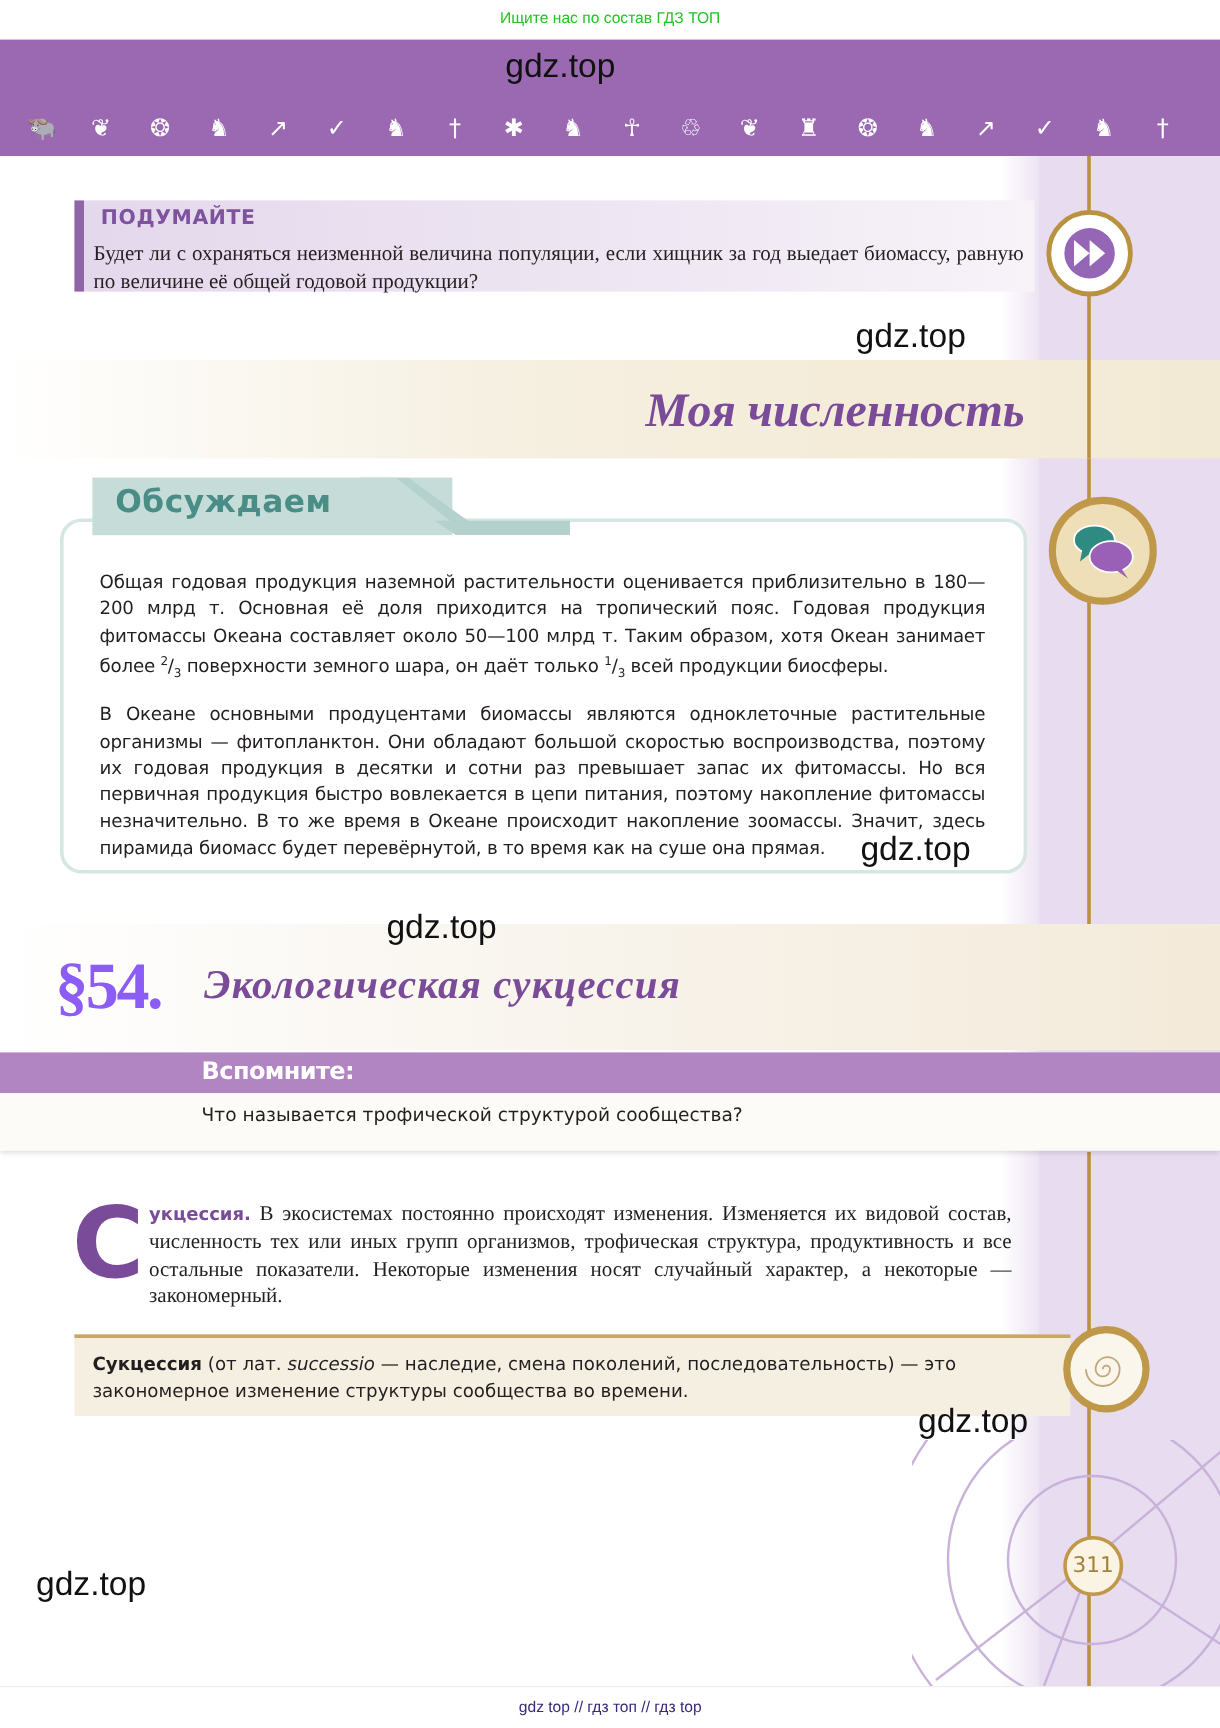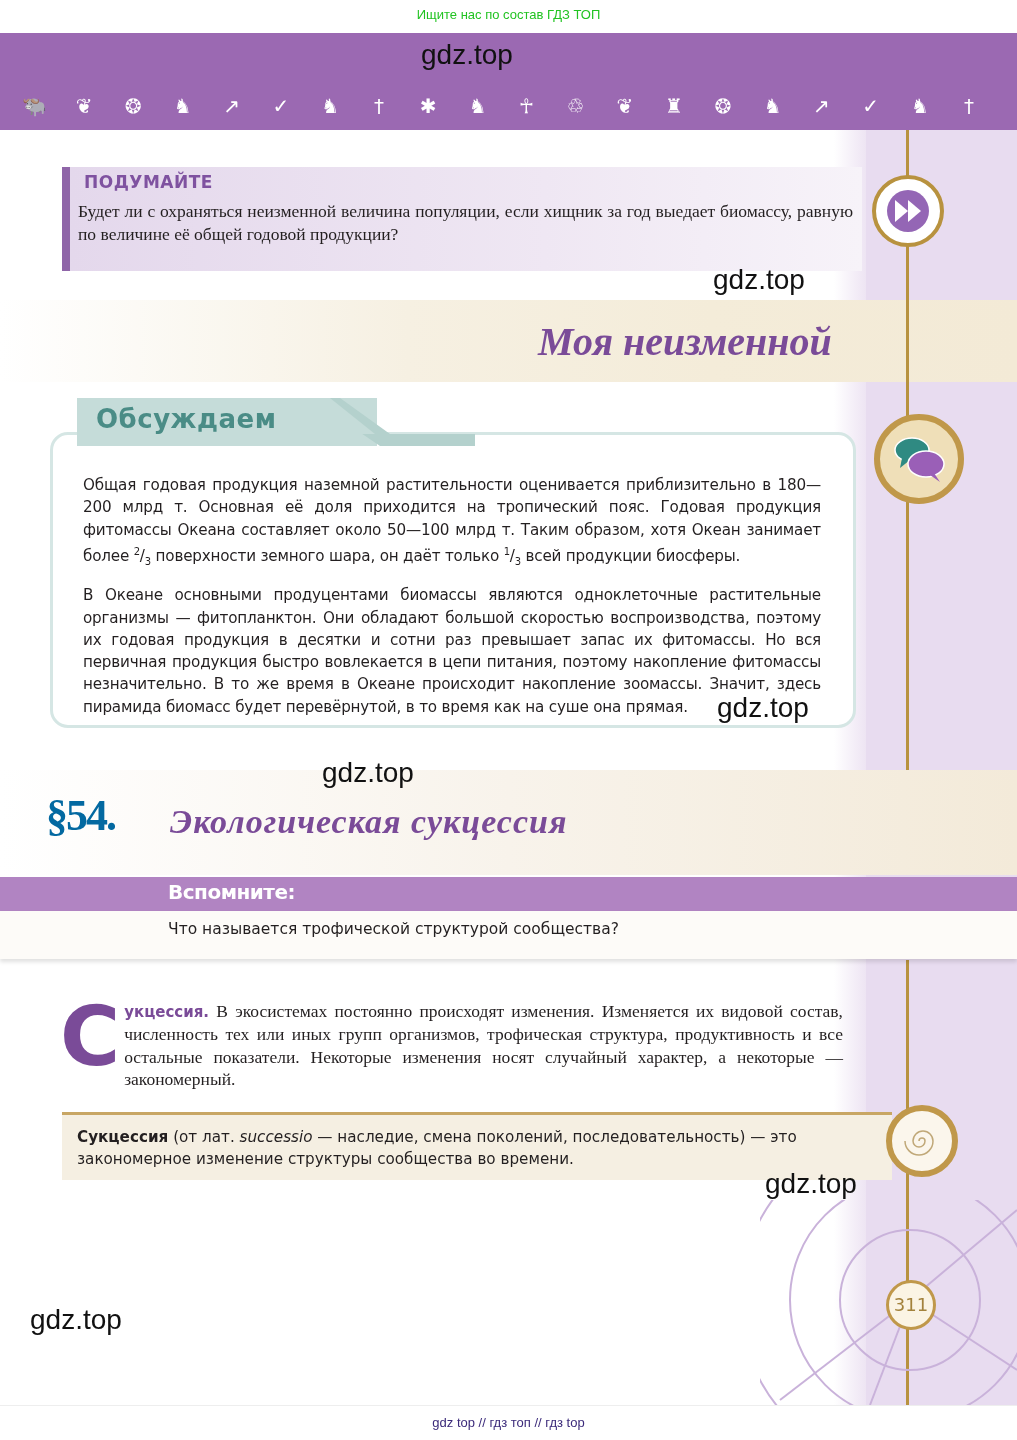--- a/index.html
+++ b/index.html
@@ -13,21 +13,21 @@
     .wm { position: absolute; font-family: "Liberation Sans", sans-serif; color: #111; font-size: 28px; }
     .header-band .wm { left: 421px; top: 6px; }
     .animals { position: absolute; left: 22px; top: 58px; width: 960px; height: 30px; display: flex; justify-content: space-between; align-items: center; }
     .animal { width: 26px; height: 22px; color: #fff; font-size: 20px; line-height: 22px; text-align: center; font-family: "DejaVu Sans", sans-serif; }
 
     .page { position: absolute; left: 0; top: 130px; width: 1017px; height: 1275px;
       background: linear-gradient(90deg, #ffffff 0%, #ffffff 82%, #e9ddf0 86%, #e6d9ef 100%); }
     .right-strip { position: absolute; left: 866px; top: 130px; width: 151px; height: 1275px; background: #e8dcf0; }
     .vline { position: absolute; left: 906px; width: 3px; background: #b8923f; }
 
-    .think { position: absolute; left: 62px; top: 167px; width: 800px; height: 104px;
+    .think { position: absolute; left: 62px; top: 167px; width: 800px; height: 76px;
       background: linear-gradient(90deg, #e4d8ec 0%, #efe7f3 60%, #f7f3f9 100%); border-left: 8px solid #8f65a8; }
     .think-title { position: absolute; left: 14px; top: 5px; font-family: "DejaVu Sans", sans-serif; font-weight: bold; font-size: 17px; color: #7f52a0; letter-spacing: 0.5px; }
     .think-text { position: absolute; left: 8px; top: 33px; width: 775px; font-size: 17.5px; line-height: 23px; text-align: justify; text-align-last: left; }
 
     .circle-btn { position: absolute; border-radius: 50%; }
     .ff-outer { left: 872px; top: 175px; width: 72px; height: 72px; border: 4px solid #b8923f; background: #fff; }
     .ff-inner { position: absolute; left: 11px; top: 11px; width: 42px; height: 42px; border-radius: 50%; background: #9466b5; }
     .ff-inner svg { position: absolute; left: 8px; top: 10px; }
 
     .wm-think { left: 713px; top: 264px; }
@@ -44,21 +44,21 @@
     .discuss-text p { margin: 11px; }
     .frac { font-size: 10px; vertical-align: super; }
     .frac-sub { font-size: 10px; vertical-align: sub; }
 
     .speech-outer { position: absolute; left: 874px; top: 414px; width: 90px; height: 90px; border-radius: 50%; border: 6px solid #c0984a; background: #efdfb8; }
     .wm-discuss { left: 717px; top: 692px; }
     .wm-section { left: 322px; top: 757px; }
 
     .sec-band { position: absolute; left: 0; top: 770px; width: 1017px; height: 105px;
       background: linear-gradient(90deg, #ffffff 0%, #f8f3eb 50%, #f3ead9 100%); }
-    .sec-num { position: absolute; left: 46px; top: 790px; font-family: "Liberation Serif", serif; font-weight: bold; font-size: 44px; color: #0369a1; letter-spacing: -2px; }
+    .sec-num { position: absolute; left: 46px; top: 790px; font-family: "Liberation Serif", serif; font-weight: bold; font-size: 55px; color: #8b5cf6; letter-spacing: -2px; }
     .sec-title { position: absolute; left: 170px; top: 803px; font-family: "Liberation Serif", serif; font-style: italic; font-weight: bold; font-size: 34px; color: #7a4b98; letter-spacing: 1px; }
 
     .recall-band { position: absolute; left: 0; top: 877px; width: 1017px; height: 34px; background: #b184c2; }
     .recall-title { position: absolute; left: 168px; top: 880px; font-family: "DejaVu Sans", sans-serif; font-weight: bold; font-size: 20px; color: #fff; letter-spacing: -0.5px; }
     .recall-body { position: absolute; left: 0; top: 911px; width: 1017px; height: 48px; background: #fdfbf8; box-shadow: 0 3px 4px rgba(0,0,0,0.12); }
     .recall-q { position: absolute; left: 168px; top: 920px; font-family: "DejaVu Sans", sans-serif; font-size: 15.5px; color: #231f20; }
 
     .para { position: absolute; font-size: 17.5px; line-height: 22.3px; text-align: justify; text-align-last: left; color: #231f20; }
     .p1 { left: 62px; top: 1000px; width: 781px; }
     .dropcap { float: left; font-family: "DejaVu Sans", sans-serif; font-weight: bold; font-size: 82px; line-height: 66px; color: #7a4b98; margin: 4px 4px 0 -2px; }
@@ -124,21 +124,21 @@
     <svg width="28" height="22" viewBox="0 0 28 22">
         <polygon points="0,0 13,11 0,22" fill="#fff"></polygon>
         <polygon points="13,0 26,11 13,22" fill="#fff"></polygon>
       </svg>
   </div>
 </div>
 <div class="wm wm-think">gdz.top</div>
 
 <div class="lab-band"></div>
 <div class="vline" style="top:300px;height:82px;"></div>
-<div class="lab-title">Моя неизменной</div>
+<div class="lab-title">Моя численность</div>
 
 <div class="discuss-box"></div>
 <div class="discuss-tab"></div>
 <svg class="discuss-tail" viewBox="0 0 175 48">
   <polygon points="0,0 40,0 90,36 175,36 175,48 80,48 30,14 0,14" fill="#b4d1cd"></polygon>
   <polygon points="0,0 30,0 75,36 0,36" fill="#c5dcd9"></polygon>
 </svg>
 <div class="discuss-title">Обсуждаем</div>
 <div class="discuss-text">
   <p><span>Общая годовая продукция наземной растительности оценивается приблизительно в 180—200 млрд т. Основная её доля приходится на тропический пояс. Годовая продукция фитомассы Океана составляет около 50—100 млрд т. Таким образом, хотя Океан занимает более </span><span class="frac">2</span>/<span class="frac-sub">3</span><span> поверхности земного шара, он даёт только </span><span class="frac">1</span>/<span class="frac-sub">3</span><span> всей продукции биосферы.</span></p>

